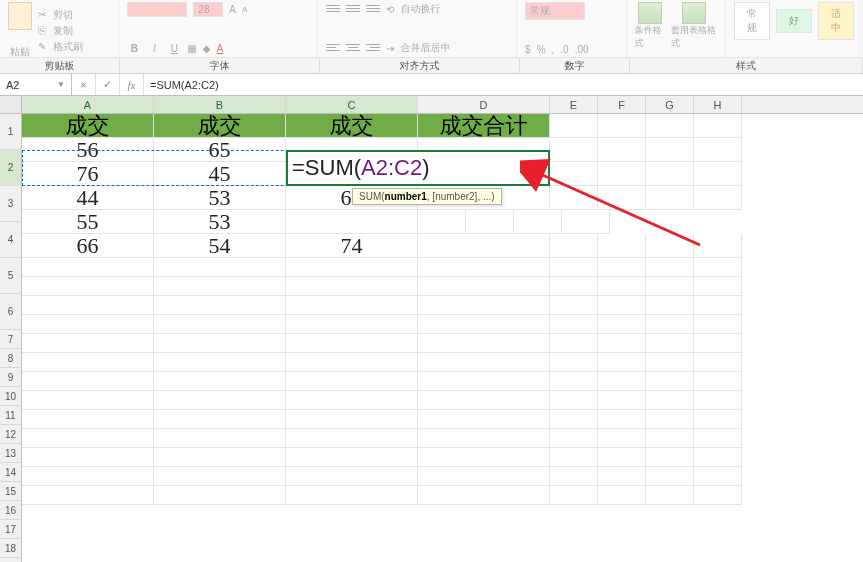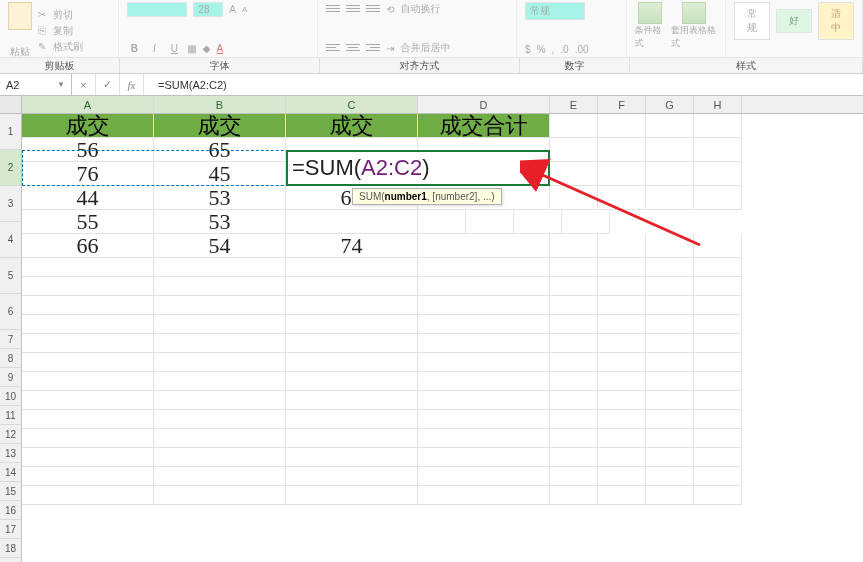--- a/index.html
+++ b/index.html
@@ -5,21 +5,21 @@
 * { margin: 0; padding: 0; box-sizing: border-box; font-family: "Microsoft YaHei", Arial, sans-serif; }
 body { background: #fff; width: 863px; height: 562px; overflow: hidden; position: relative; }
 
 
 .ribbon { height: 58px; background: #f5f5f5; border-bottom: 1px solid #d0d0d0; display: flex; align-items: flex-start; opacity: 0.55; font-size: 10px; color: #666; }
 .ribbon-group { border-right: 1px solid #ddd; padding: 2px 8px; height: 100%; display: flex; flex-direction: column; justify-content: space-between; }
 .ribbon-row { display: flex; align-items: center; gap: 6px; }
 .paste-icon { width: 24px; height: 28px; background: #ffe9b8; border: 1px solid #d0b060; }
 .mini-item { display: flex; align-items: center; gap: 3px; font-size: 10px; }
 .scissors-icon, .copy-icon, .brush-icon { width: 12px; height: 12px; display: inline-block; }
-.font-select { border: 1px solid #ccc; background: #5eead4; padding: 1px 4px; font-size: 10px; min-width: 60px; }
+.font-select { border: 1px solid #ccc; background: #fca5a5; padding: 1px 4px; font-size: 10px; min-width: 60px; }
 .bold, .italic, .underline { width: 14px; height: 14px; display: inline-flex; align-items: center; justify-content: center; border: 1px solid transparent; }
 .bold { font-weight: bold; }
 .italic { font-style: italic; }
 .underline { text-decoration: underline; }
 .align-icon { width: 14px; height: 12px; display: inline-block; }
 .align-icon span { display: block; height: 1.5px; background: #666; margin: 1.5px 0; }
 .cond-icon, .table-icon { width: 24px; height: 22px; background: linear-gradient(#c4e0b4, #9cc888); border: 1px solid #8ab070; }
 .style-normal { border: 1px solid #ccc; padding: 4px 12px; background: #fff; }
 .style-good { border: 1px solid #ccc; padding: 4px 12px; background: #c6efce; color: #006100; }
 .style-suit { border: 1px solid #ccc; padding: 4px 12px; background: #ffeb9c; color: #9c5700; }
@@ -27,21 +27,21 @@
 
 .group-labels { height: 16px; display: flex; font-size: 10px; color: #555; background: #f5f5f5; border-bottom: 1px solid #d0d0d0; }
 .group-label { border-right: 1px solid #ddd; text-align: center; line-height: 16px; }
 
 
 .formula-bar { height: 22px; display: flex; align-items: stretch; border-bottom: 1px solid #c0c0c0; background: #fff; }
 .name-box { width: 72px; border-right: 1px solid #c0c0c0; display: flex; align-items: center; padding: 0 6px; font-size: 11px; color: #333; }
 .name-box .dd { margin-left: auto; font-size: 8px; color: #888; }
 .fb-btn { width: 24px; display: flex; align-items: center; justify-content: center; border-right: 1px solid #e0e0e0; color: #888; font-size: 11px; }
 .fb-btn.fx { font-style: italic; font-family: serif; }
-.formula-input { flex: 1; display: flex; align-items: center; padding: 0 6px; font-size: 11px; color: #333; margin-left: 8px; }
+.formula-input { flex: 1; display: flex; align-items: center; padding: 0 6px; font-size: 11px; color: #333; }
 
 
 .grid-wrap { position: relative; }
 .col-headers { display: flex; height: 18px; background: #f0f0f0; border-bottom: 1px solid #c0c0c0; }
 .corner { width: 22px; border-right: 1px solid #c0c0c0; background: #e9e9e9; }
 .col-h { border-right: 1px solid #d8d8d8; text-align: center; font-size: 11px; color: #555; line-height: 18px; }
 .col-h.sel { background: #d8e8d0; color: #2a6a2a; }
 
 .grid-body { display: flex; }
 .row-headers { width: 22px; }

